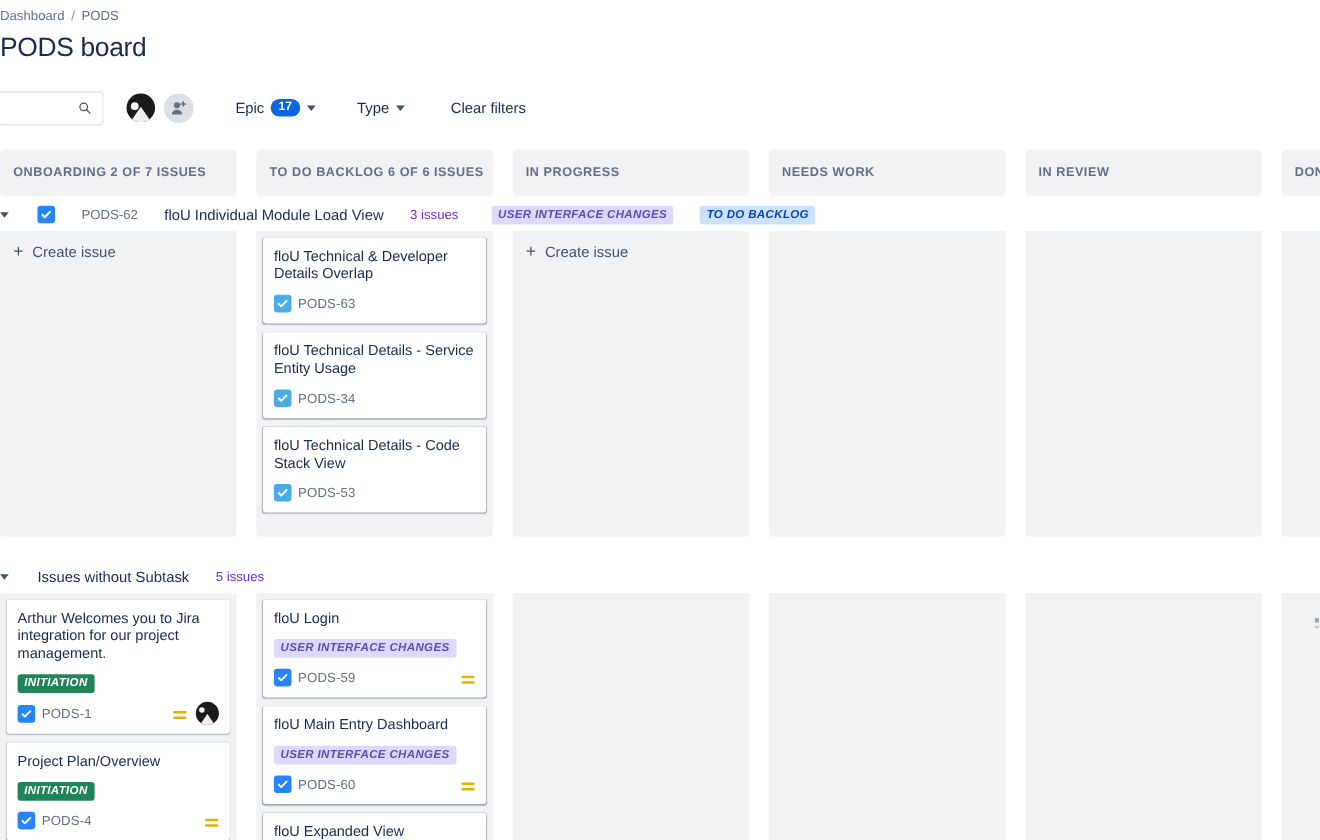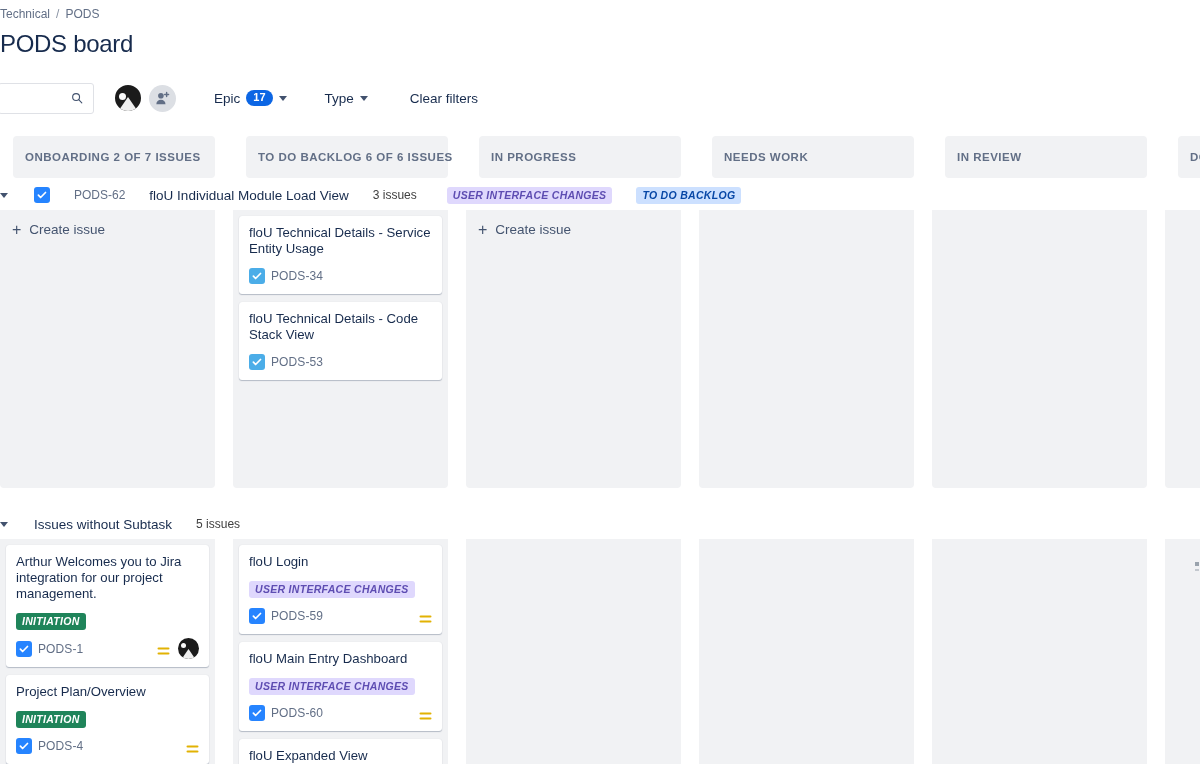--- a/index.html
+++ b/index.html
@@ -89,21 +89,21 @@
   .tb-gap-2 { width: 22px; }
   .tb-gap-3 { width: 26px; }
 
   
   .board {
     position: absolute; left: 0; top: 136px;
     width: 1200px; height: 628px;
     overflow: hidden;
   }
   .col-track { display: flex; gap: 18px; width: 1270px; }
-  .col { width: 215px; flex: 0 0 215px; padding-left: 13px; }
+  .col { width: 215px; flex: 0 0 215px; }
   .col-header {
     background: #f1f2f4; border-radius: 4px;
     height: 42px; display: flex; align-items: center;
     padding: 0 12px; gap: 6px;
   }
   .col-header .title {
     font-size: 11.5px; font-weight: bold; letter-spacing: 0.5px;
     color: #626f86; text-transform: uppercase; white-space: nowrap;
   }
 
@@ -113,21 +113,21 @@
     height: 26px; padding-left: 0px;
     position: absolute; left: 0;
   }
   .sl-caret {
     width: 0; height: 0; border-left: 4.5px solid transparent;
     border-right: 4.5px solid transparent; border-top: 5px solid #42526e;
     margin-right: 2px;
   }
   .sl-key { font-size: 12px; color: #626f86; }
   .sl-name { font-size: 13.5px; color: #172b4d; }
-  .sl-count { font-size: 12px; color: #404040; }
+  .sl-count { font-size: 12px; color: #6d28d9; }
 
   
   .ti { width: 16px; height: 16px; border-radius: 3px;
         display: inline-flex; align-items: center; justify-content: center;
         flex: 0 0 16px; }
   .ti-task { background: #2684ff; }
   .ti-epic { background: #2684ff; }
   .ti-subtask { background: #4bade8; }
   .ti svg { display: block; }
 
@@ -207,21 +207,21 @@
   .edge-sliver {
     position: absolute; right: 0; top: 560px;
     width: 5px; height: 40px; overflow: hidden;
     font-size: 9px; color: #8c8c8c; line-height: 10px;
   }
 </style>
 </head>
 <body>
 
 <div class="breadcrumb">
-  <a href="#">Technical</a>
+  <a href="#">Dashboard</a>
   <span class="crumb-sep">/</span>
   <a href="#">PODS</a>
 </div>
 
 <div class="page-title">PODS board</div>
 
 <div class="toolbar">
   <div class="search-box">
     <input type="text" style="width: 100%; height: 100%; border: 0px; outline: none; background: transparent; padding: 0px 26px 0px 8px; font-family: inherit; font-size: 13px; color: rgb(23, 43, 77);" placeholder="">
     <svg class="mag" viewBox="0 0 16 16">
@@ -317,20 +317,34 @@
       </div>
     <div class="lane-body" id="lane1-body">
         <div class="lane-col lane1-col-h">
           <button class="create-issue">
             <span class="plus">+</span>
             <span>Create issue</span>
           </button>
         </div>
         <div class="lane-col lane1-col-h">
           <div class="card">
+            <div class="card-title">floU Technical &amp; Developer Details Overlap</div>
+            <div class="card-foot">
+              <div class="card-key">
+                <span class="ti ti-subtask">
+                  <svg width="12" height="12" viewBox="0 0 12 12">
+                    <path d="M2.4 6.2l2.2 2.3 4.9-5" fill="none" stroke="#ffffff" stroke-width="1.7" stroke-linecap="round" stroke-linejoin="round"></path>
+                  </svg>
+                </span>
+                <span class="key-text">PODS-63</span>
+              </div>
+              <div class="card-right"></div>
+            </div>
+          </div>
+          <div class="card">
             <div class="card-title">floU Technical Details - Service Entity Usage</div>
             <div class="card-foot">
               <div class="card-key">
                 <span class="ti ti-subtask">
                   <svg width="12" height="12" viewBox="0 0 12 12">
                     <path d="M2.4 6.2l2.2 2.3 4.9-5" fill="none" stroke="#ffffff" stroke-width="1.7" stroke-linecap="round" stroke-linejoin="round"></path>
                   </svg>
                 </span>
                 <span class="key-text">PODS-34</span>
               </div>

